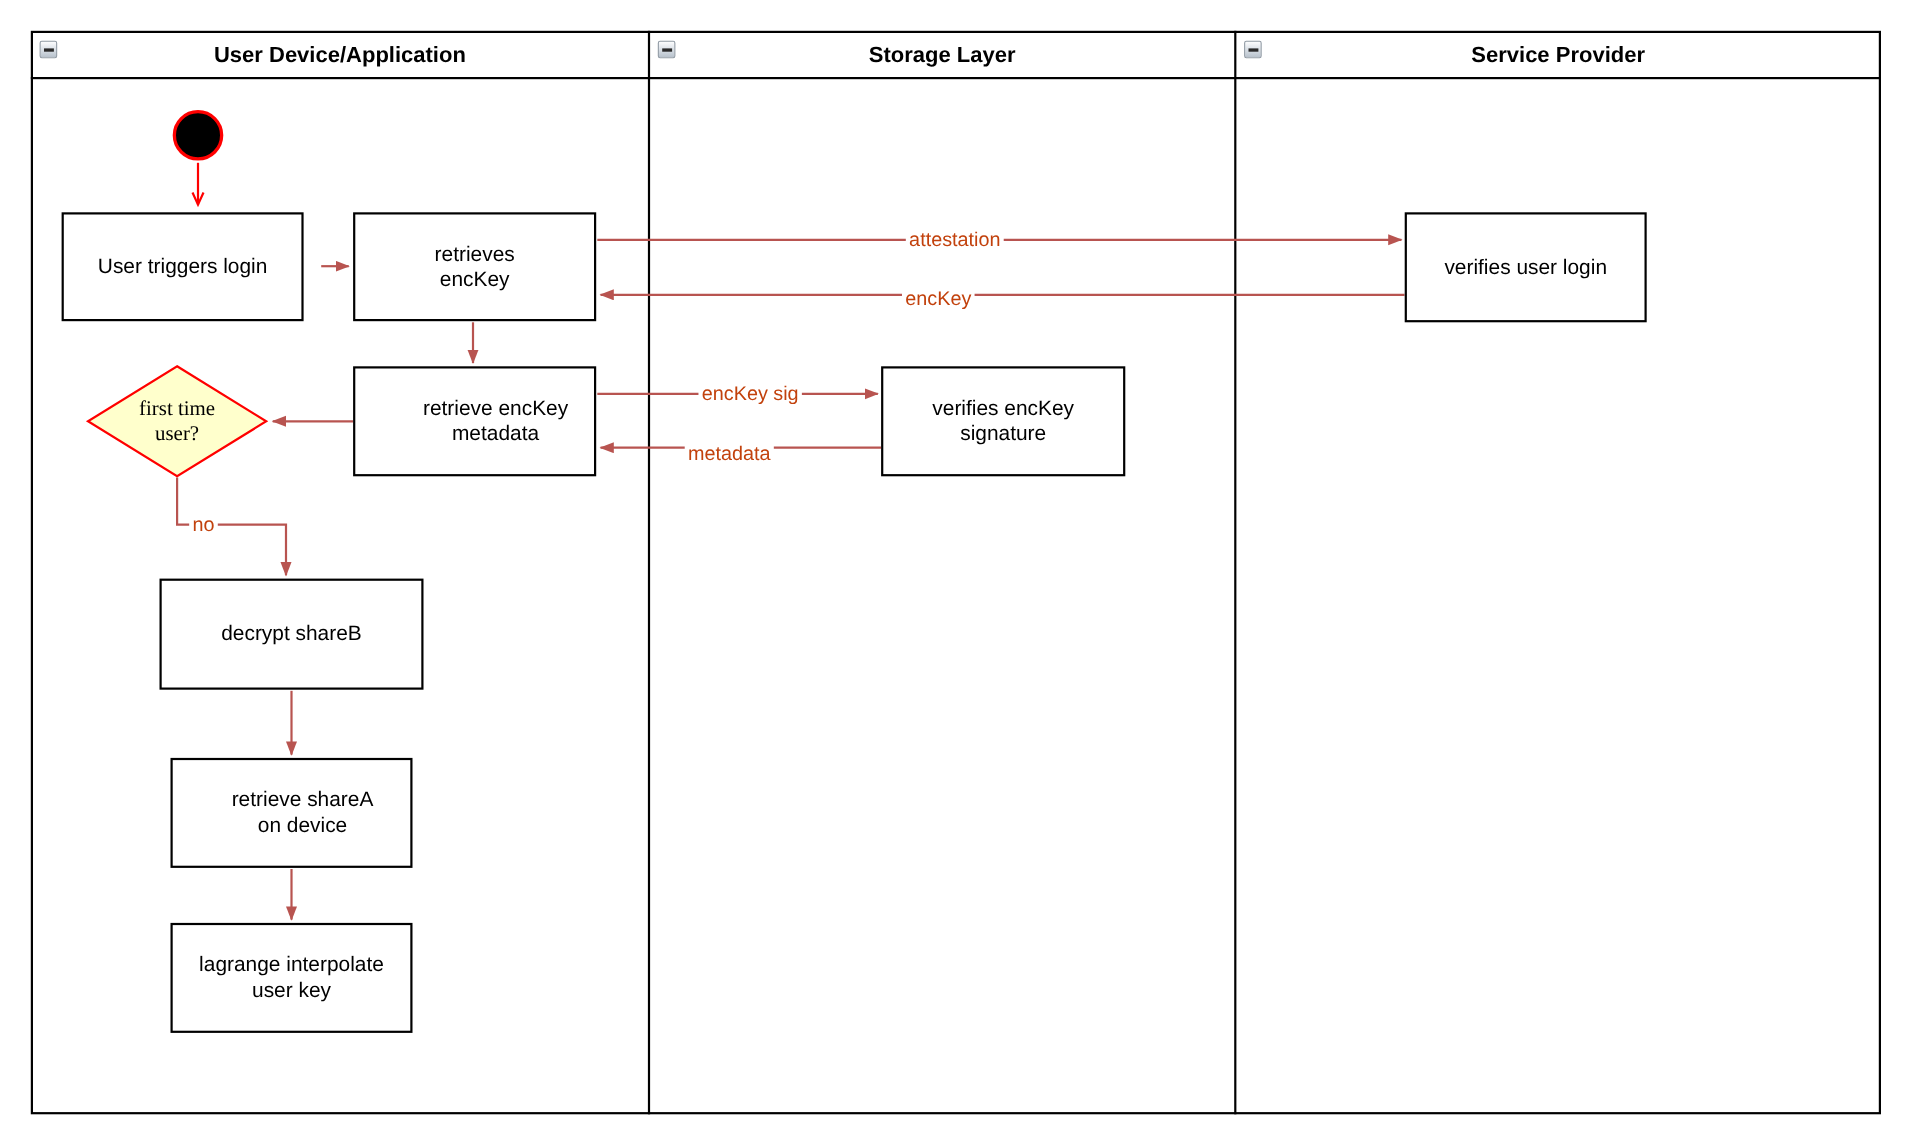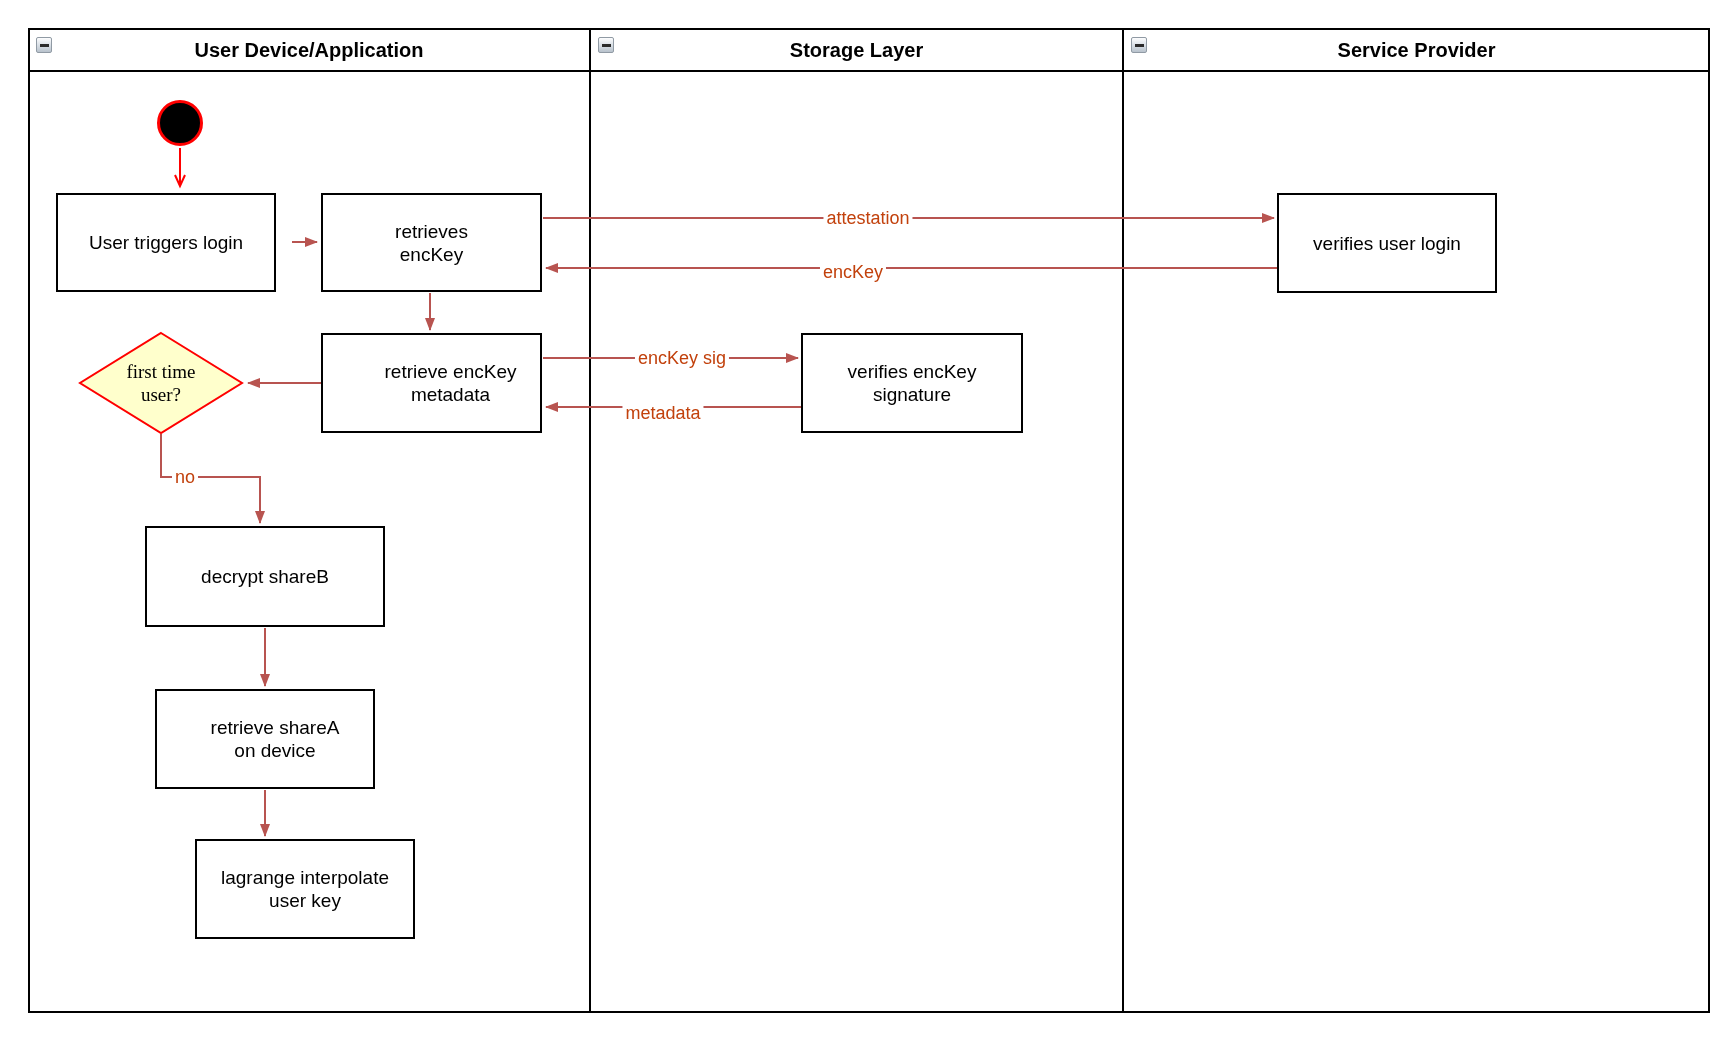--- a/index.html
+++ b/index.html
@@ -80,21 +80,21 @@
     position: absolute; transform: translate(-50%, -50%);
     background: #fff; padding: 0 3px;
     font-size: 18px; color: #c2410c; white-space: nowrap;
   }
 
   #b-user-triggers-login    { left: 56px;  top: 193px; width: 220px; height: 99px; }
   #b-retrieves-enckey       { left: 321px; top: 193px; width: 221px; height: 99px; }
   #b-retrieve-metadata      { left: 321px; top: 333px; width: 221px; height: 100px; padding-left: 38px; }
   #b-decrypt-shareb         { left: 145px; top: 526px; width: 240px; height: 101px; }
   #b-retrieve-sharea        { left: 155px; top: 689px; width: 220px; height: 100px; padding-left: 20px; }
-  #b-lagrange               { left: 155px; top: 839px; width: 220px; height: 100px; margin-left: 40px; }
+  #b-lagrange               { left: 155px; top: 839px; width: 220px; height: 100px; }
   #b-verifies-signature     { left: 801px; top: 333px; width: 222px; height: 100px; }
   #b-verifies-user-login    { left: 1277px; top: 193px; width: 220px; height: 100px; }
 
   #hdr-lane-1 { left: 28px;   width: 562px; text-align: right; }
   #hdr-lane-2 { left: 590px;  width: 533px; }
   #hdr-lane-3 { left: 1123px; width: 587px; }
 
   #divider-1 { left: 589px; }
   #divider-2 { left: 1122px; }
 

